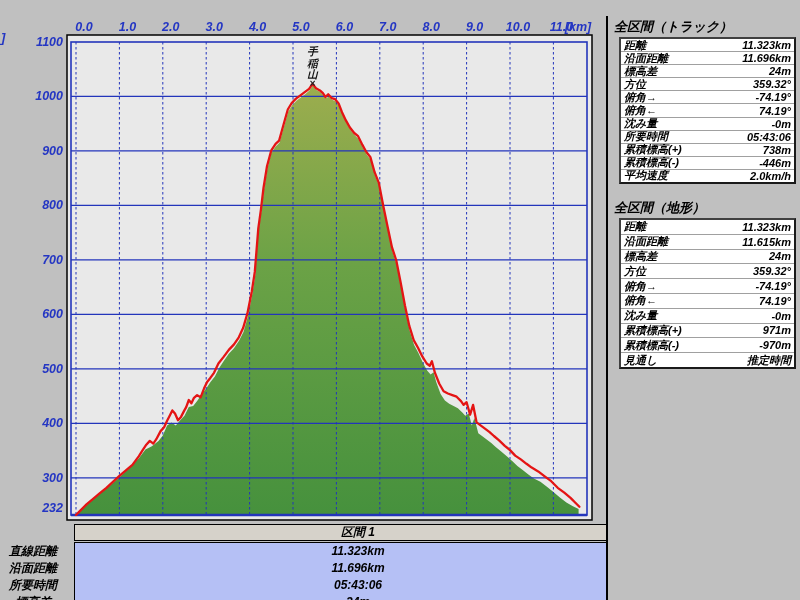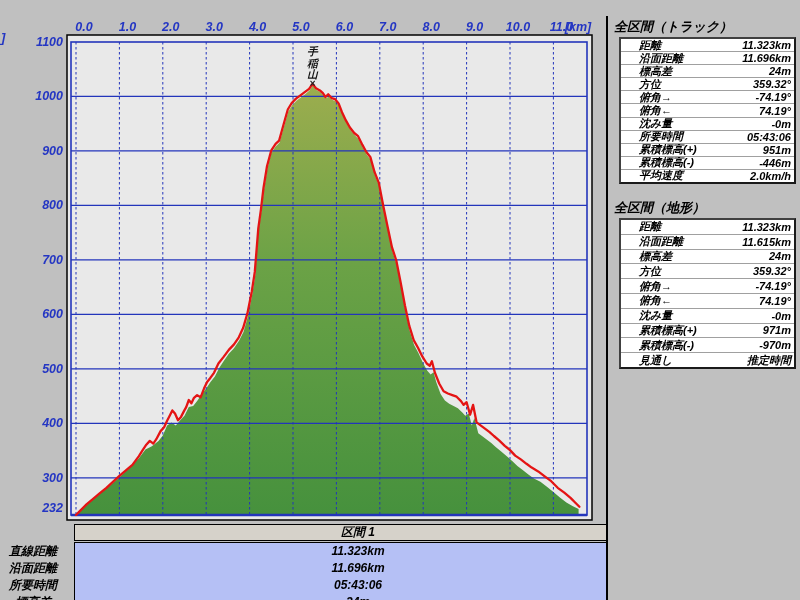--- a/index.html
+++ b/index.html
@@ -26,21 +26,21 @@
     background:#fff;
     border:2px solid;border-color:#404040 #1a1a1a #1a1a1a #404040;
     box-sizing:border-box;
     display:flex;flex-direction:column;
   }
   .stat-row{
     flex:1;display:flex;align-items:center;justify-content:space-between;
     border-bottom:1px solid #a0a0a0;overflow:hidden;
   }
   .stat-row:last-child{border-bottom:none;gap:20px;}
-  .stat-label{font-size:11px;font-weight:bold;color:#000;padding-left:18px;white-space:nowrap;}
+  .stat-label{font-size:11px;font-weight:bold;color:#000;padding-left:3px;white-space:nowrap;}
   .stat-value{font-size:11px;font-weight:bold;color:#000;padding-right:3px;white-space:nowrap;}
 
   
   .section-labels{
     position:absolute;left:0;top:527px;width:66px;
     display:flex;flex-direction:column;
   }
   .sec-label{
     height:17px;line-height:17px;text-align:center;
     font-size:12px;font-weight:bold;color:#000;white-space:nowrap;
@@ -175,21 +175,21 @@
         <div class="stat-row">
           <span class="stat-label">沈み量</span>
           <span class="stat-value">-0m</span>
         </div>
         <div class="stat-row">
           <span class="stat-label">所要時間</span>
           <span class="stat-value">05:43:06</span>
         </div>
         <div class="stat-row">
           <span class="stat-label">累積標高(+)</span>
-          <span class="stat-value">951m</span>
+          <span class="stat-value">738m</span>
         </div>
         <div class="stat-row">
           <span class="stat-label">累積標高(-)</span>
           <span class="stat-value">-446m</span>
         </div>
         <div class="stat-row">
           <span class="stat-label">平均速度</span>
           <span class="stat-value">2.0km/h</span>
         </div>
       </div>

